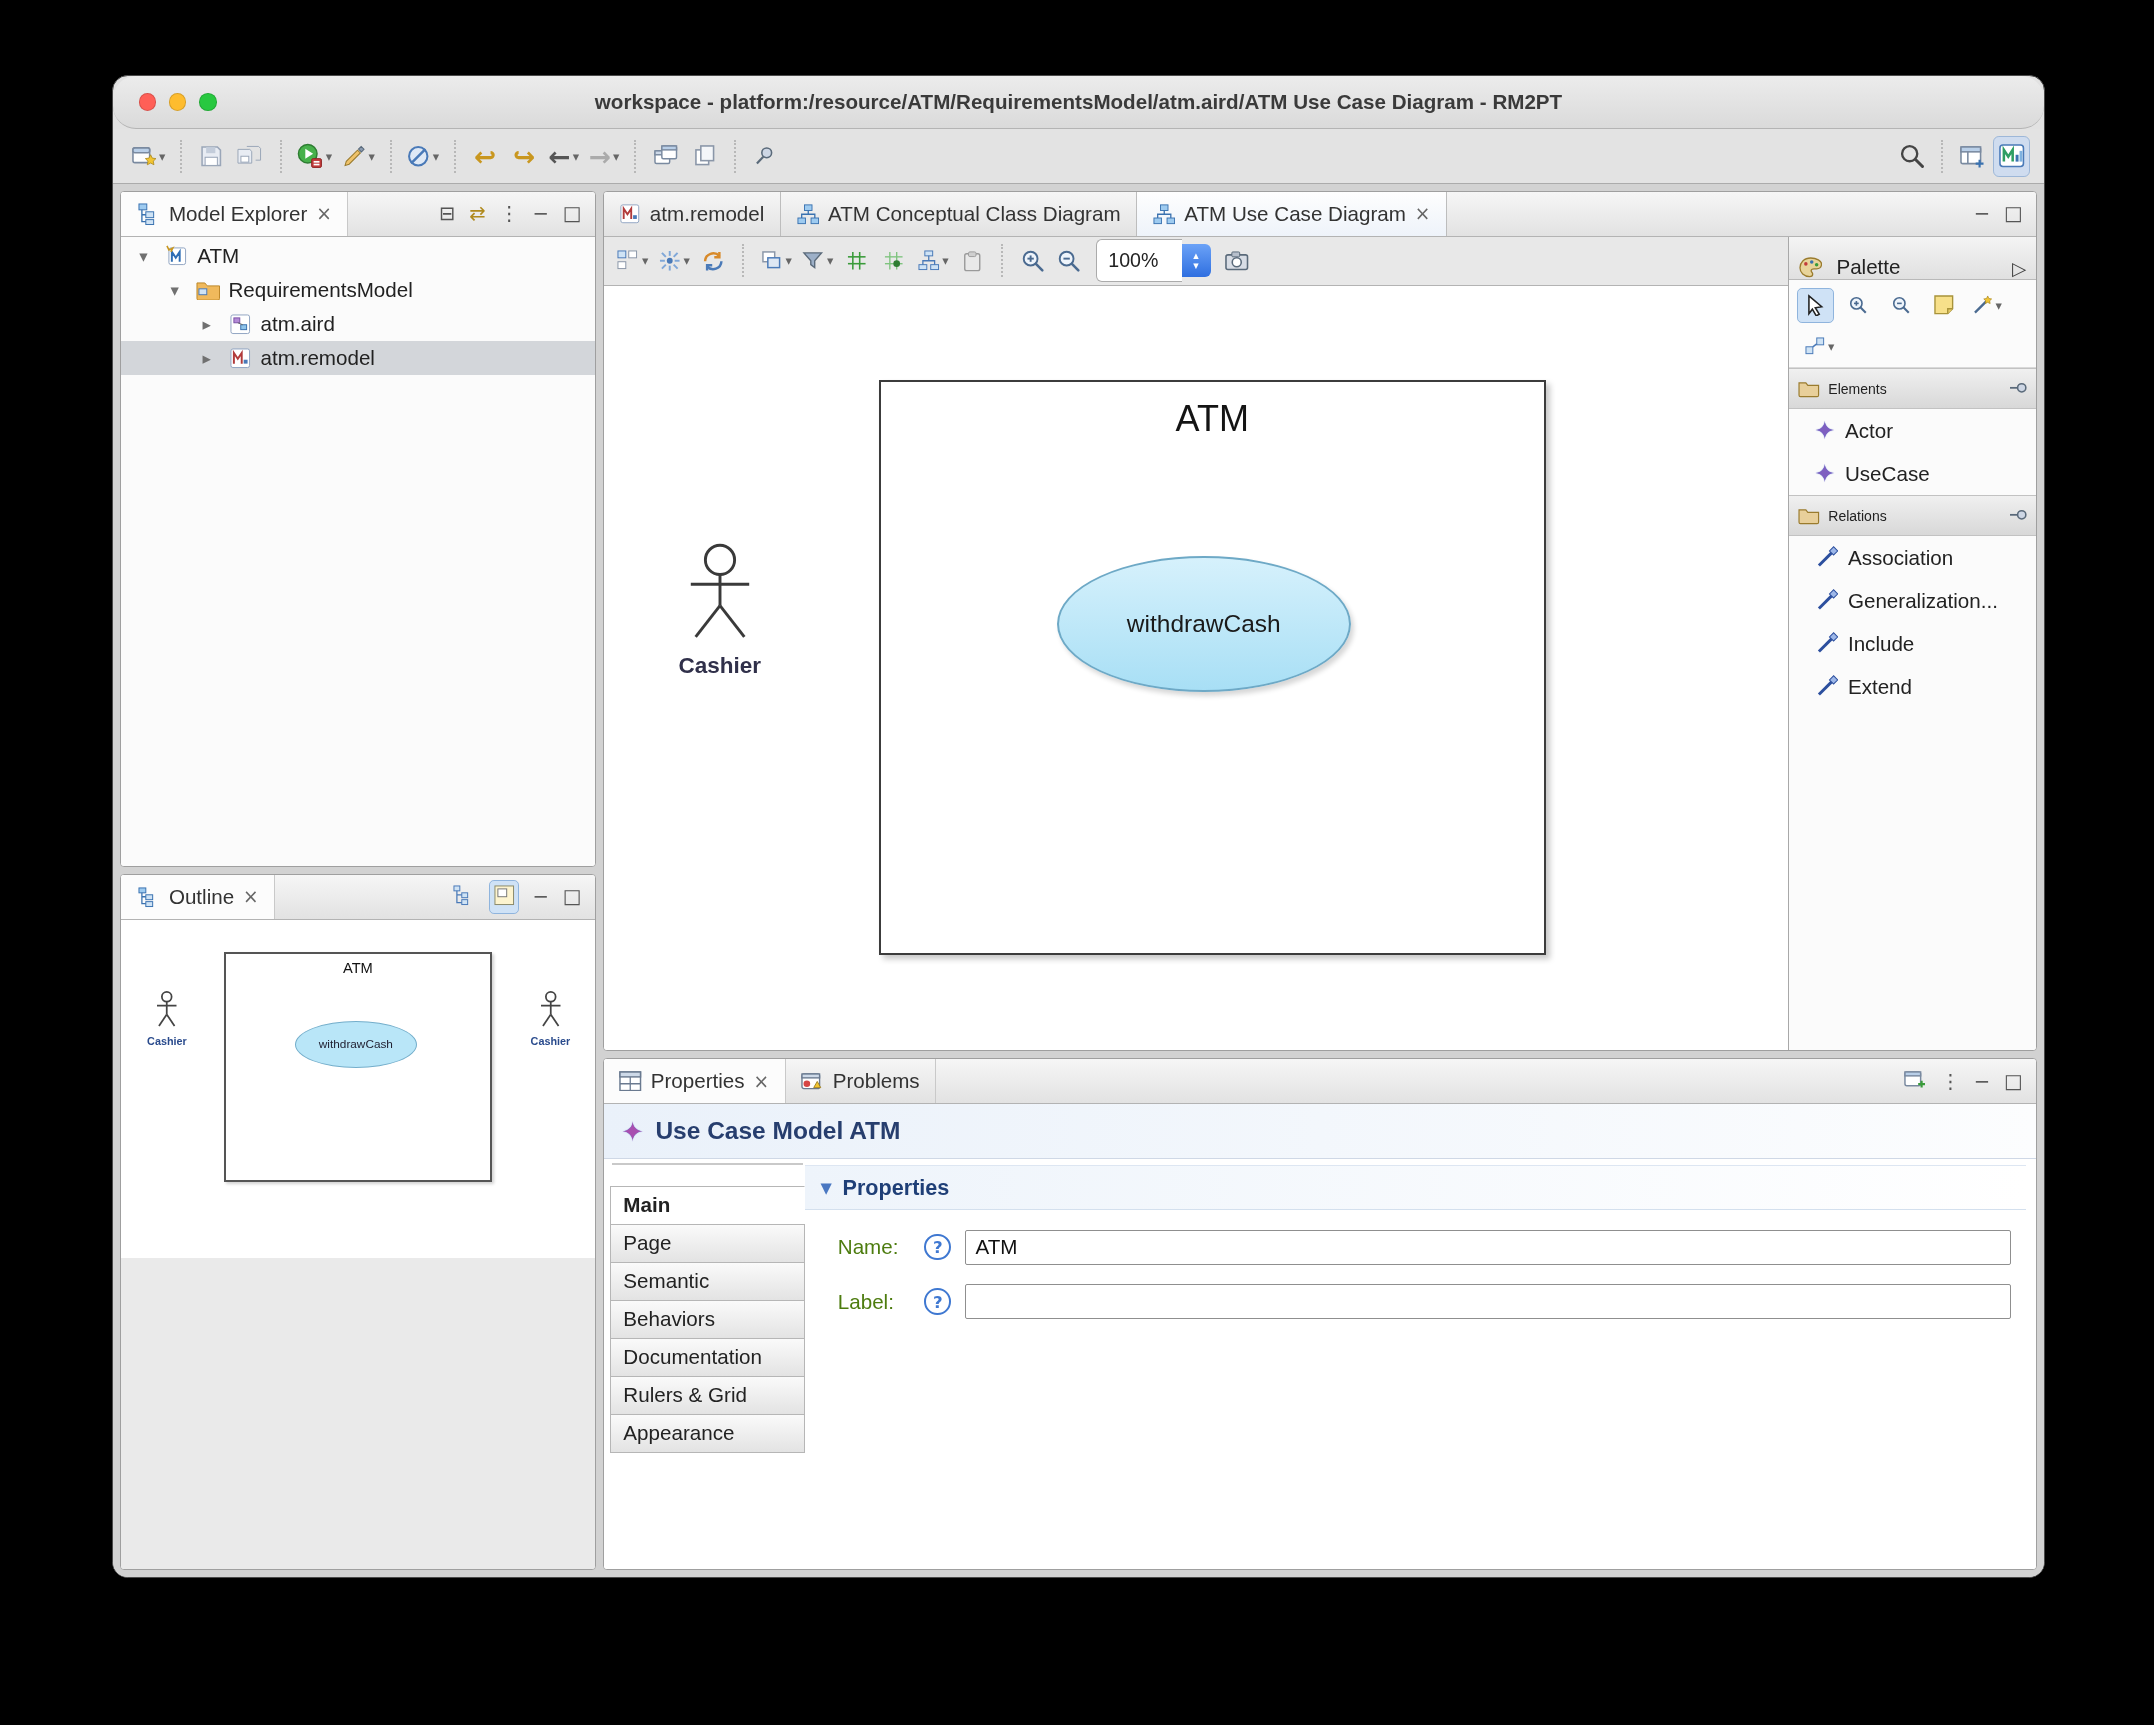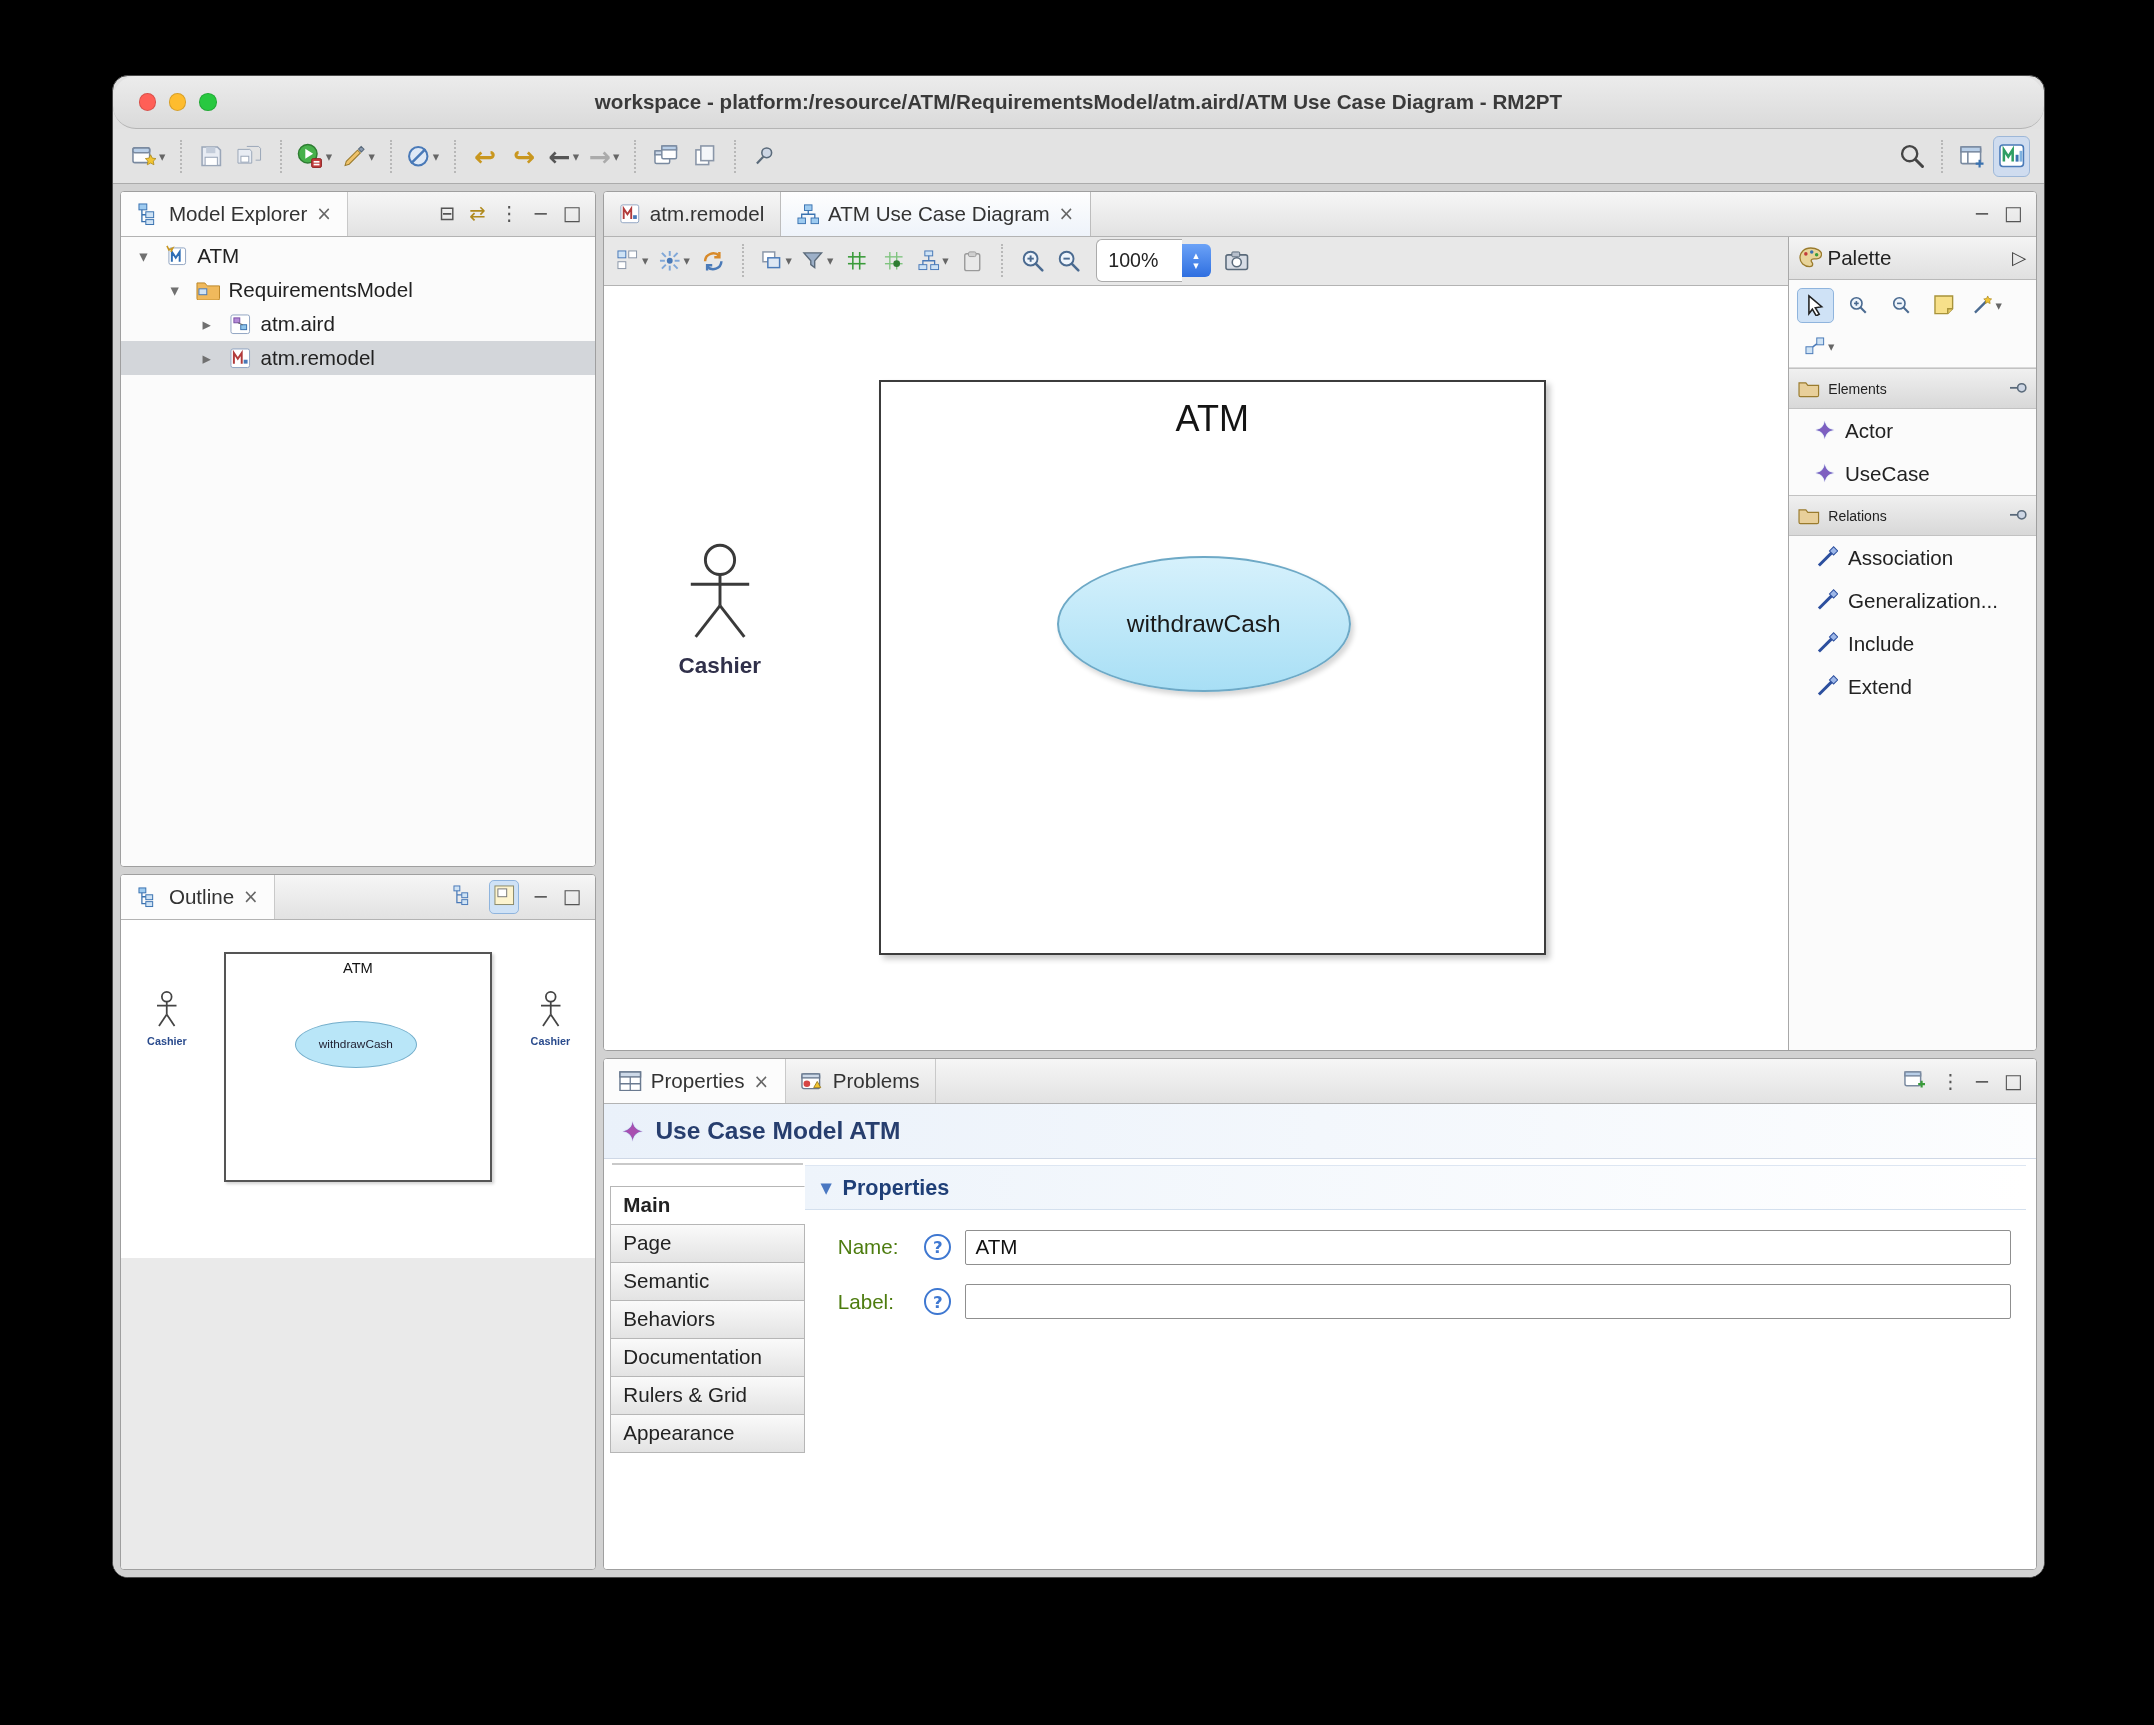--- a/index.html
+++ b/index.html
@@ -95,21 +95,21 @@
   .syslabel { text-align:center; margin-top:15.7px; font-size:36px; color:#141414; }
   .usecase { position:absolute; left:176px; top:174px; width:294px; height:136px; border-radius:50%;
     background:linear-gradient(#d6f1fc,#a8dff5); border:2px solid #6ea9c6; box-shadow:2.9px 3.9px 4.9px rgba(0,0,0,.16);
     display:flex; align-items:center; justify-content:center; font-size:24.5px; color:#1a1a1a; }
   .actor { position:absolute; left:71px; top:257px; width:90px; text-align:center; }
   .actor .alabel { font-size:22.5px; font-weight:bold; color:#30304a; margin-top:3.9px; }
 
   
   .palette { flex:0 0 247px; background:#fbfbfb; display:flex; flex-direction:column; }
   .pal-header { height:43px; flex:0 0 43px; background:linear-gradient(#f4f4f4,#e0e0e0); border-bottom:1px solid #b9b9b9;
-    display:flex; align-items:center; gap:5px; padding:0 9.8px; font-size:20.6px; color:#222; }
+    display:flex; align-items:flex-end; gap:14px; padding:0 9.8px; font-size:20.6px; color:#222; }
   .pal-arrow { margin-left:auto; font-size:18.6px; color:#444; }
   .pal-tools { padding:7.8px 7.8px 3.9px 7.8px; display:flex; align-items:center; gap:5.9px; flex-wrap:wrap; border-bottom:1px solid #d9d9d9; }
   .ptool { width:37px; height:35px; display:flex; align-items:center; justify-content:center; }
   .pal-sec { height:41px; background:linear-gradient(#f0f0f0,#d8d8d8); border-top:1px solid #c2c2c2; border-bottom:1px solid #c2c2c2;
     display:flex; align-items:center; gap:8.8px; padding:0 8.8px; font-size:14px; color:#222; }
   .pal-pin { margin-left:auto; }
   .pitem { height:43px; display:flex; align-items:center; gap:9.8px; padding-left:25.5px; font-size:20.6px; color:#222; }
   .pstar { font-size:24.5px; color:#7e5fc0; text-shadow:0 0 1px #4a69c8; }
 
   
@@ -415,20 +415,29 @@
 
       <div class="panel editorpanel">
         <div class="viewtabs">
           <div class="etab">
             <svg width="21.6" height="21.6" viewBox="0 0 23 23">
                   <rect x="2" y="2" width="19" height="19" rx="2" fill="#fff" stroke="#90a4c2"></rect>
                   <path d="M5 17 V6 l4 6 4 -6 v11" fill="none" stroke="#b23b3b" stroke-width="2"></path>
                   <rect x="15" y="13" width="4" height="4" fill="#4a7ab8"></rect>
                 </svg>
             <span>atm.remodel</span>
+          </div>
+          <div class="etab">
+            <svg width="22.5" height="22.5" viewBox="0 0 24 24">
+                  <rect x="8" y="2" width="8" height="6" fill="#9ecbf0" stroke="#3a72b0"></rect>
+                  <rect x="1" y="16" width="8" height="6" fill="#9ecbf0" stroke="#3a72b0"></rect>
+                  <rect x="15" y="16" width="8" height="6" fill="#9ecbf0" stroke="#3a72b0"></rect>
+                  <path d="M12 8 v4 M12 12 H5 v4 M12 12 h7 v4" fill="none" stroke="#3a72b0" stroke-width="1.4"></path>
+                </svg>
+            <span>ATM Conceptual Class Diagram</span>
           </div>
           <div class="etab active">
             <svg width="22.5" height="22.5" viewBox="0 0 24 24">
                   <rect x="8" y="2" width="8" height="6" fill="#9ecbf0" stroke="#3a72b0"></rect>
                   <rect x="1" y="16" width="8" height="6" fill="#9ecbf0" stroke="#3a72b0"></rect>
                   <rect x="15" y="16" width="8" height="6" fill="#9ecbf0" stroke="#3a72b0"></rect>
                   <path d="M12 8 v4 M12 12 H5 v4 M12 12 h7 v4" fill="none" stroke="#3a72b0" stroke-width="1.4"></path>
                 </svg>
             <span>ATM Use Case Diagram</span>
             <span class="tabclose glyph">×</span>

